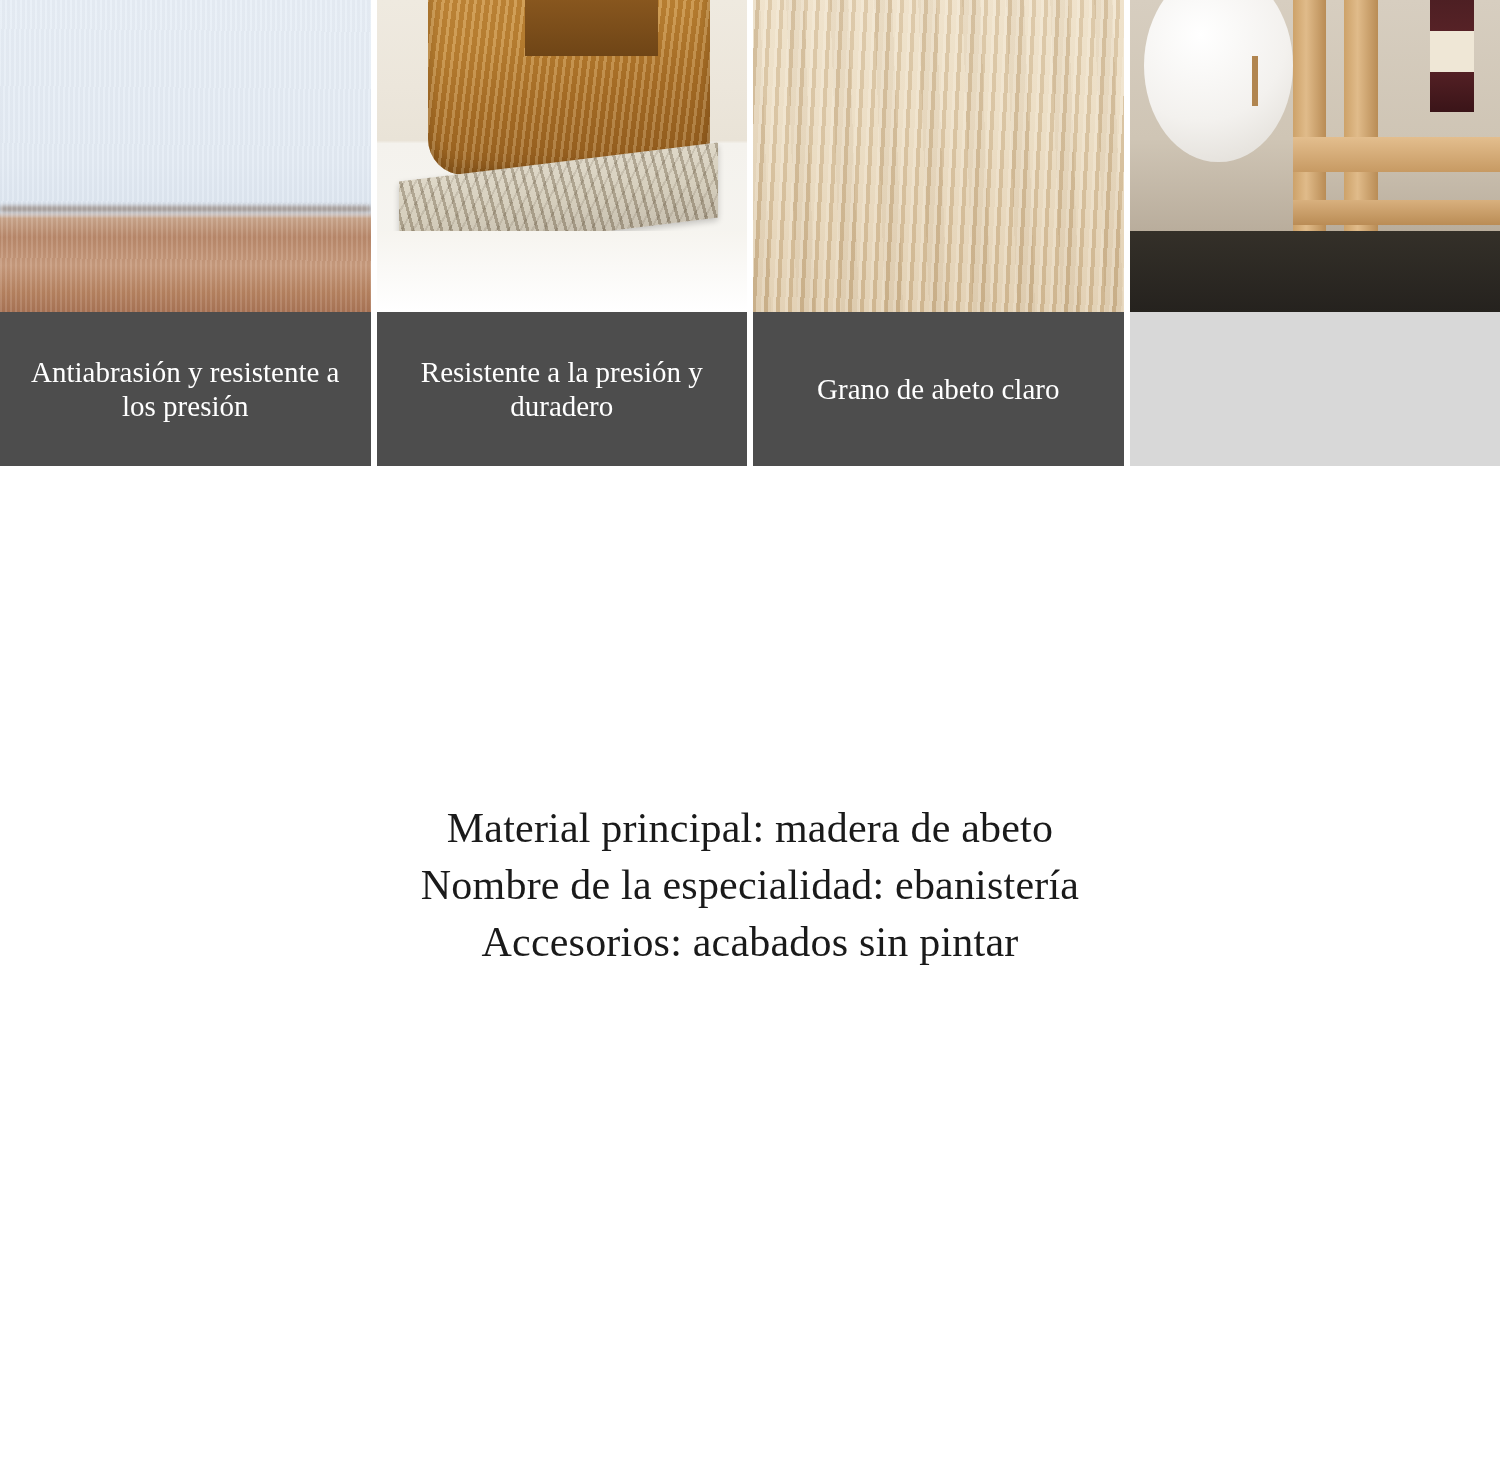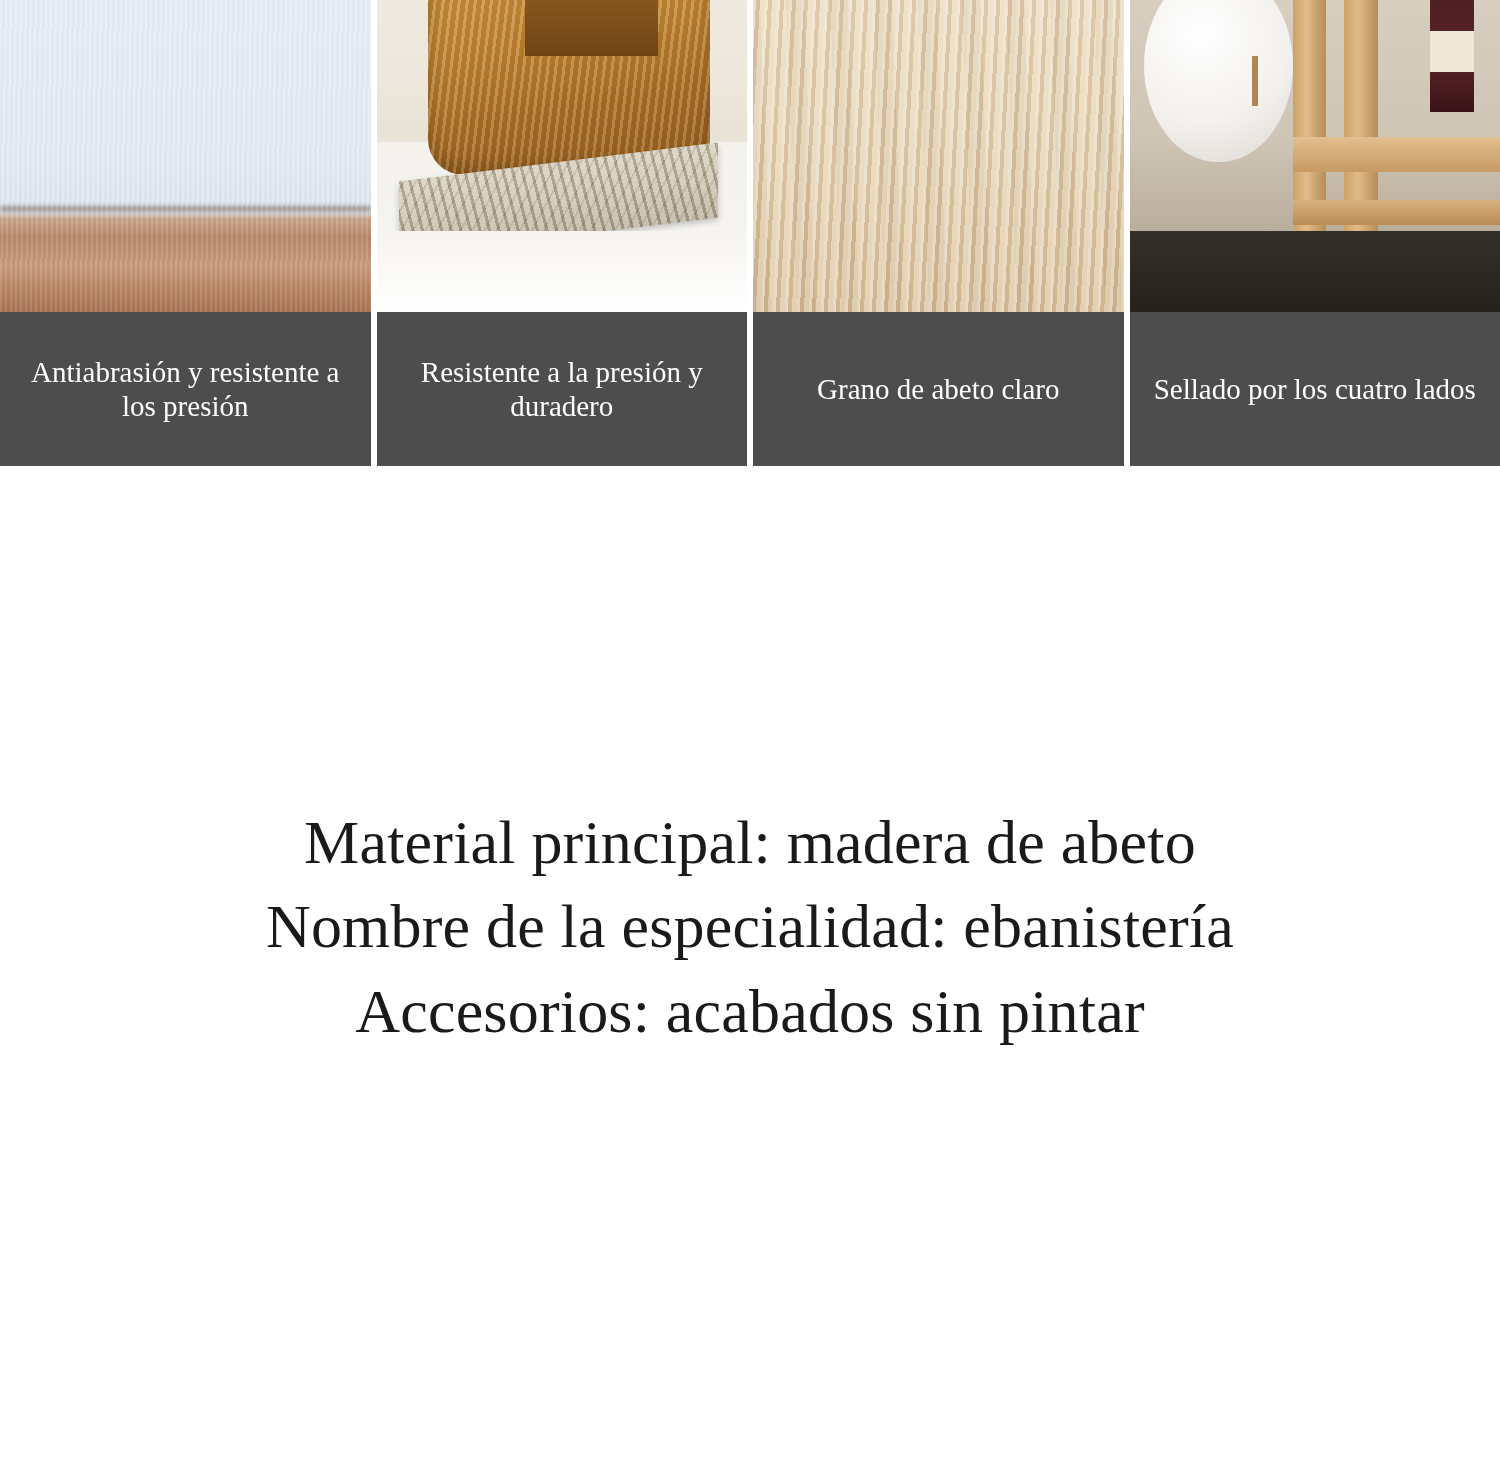--- a/index.html
+++ b/index.html
@@ -252,21 +252,21 @@
   .spec-block {
     position: absolute;
     top: 800px;
     left: 0;
     width: 1500px;
     text-align: center;
     font-family: "Liberation Serif", serif;
     color: #1a1a1a;
   }
   .spec-line {
-    font-size: 62px;
+    font-size: 42px;
     line-height: 1.36;
     letter-spacing: .2px;
     white-space: nowrap;
   }
 </style>
 </head>
 <body>
 
 <div class="feature-strip">
 
@@ -298,21 +298,20 @@
       <div class="p4-bowl"></div>
       <div class="p4-peg"></div>
       <div class="p4-post a"></div>
       <div class="p4-post b"></div>
       <div class="p4-rail"></div>
       <div class="p4-rail2"></div>
       <div class="p4-bottle"></div>
       <div class="p4-label"></div>
       <div class="p4-floor"></div>
     </div>
-    <div class="feature-caption">Sellado por los cuatro lados</div>
   </div>
 
 </div>
 
 <div class="spec-block">
   <div class="spec-line">Material principal: madera de abeto</div>
   <div class="spec-line">Nombre de la especialidad: ebanistería</div>
   <div class="spec-line">Accesorios: acabados sin pintar</div>
 </div>
 

